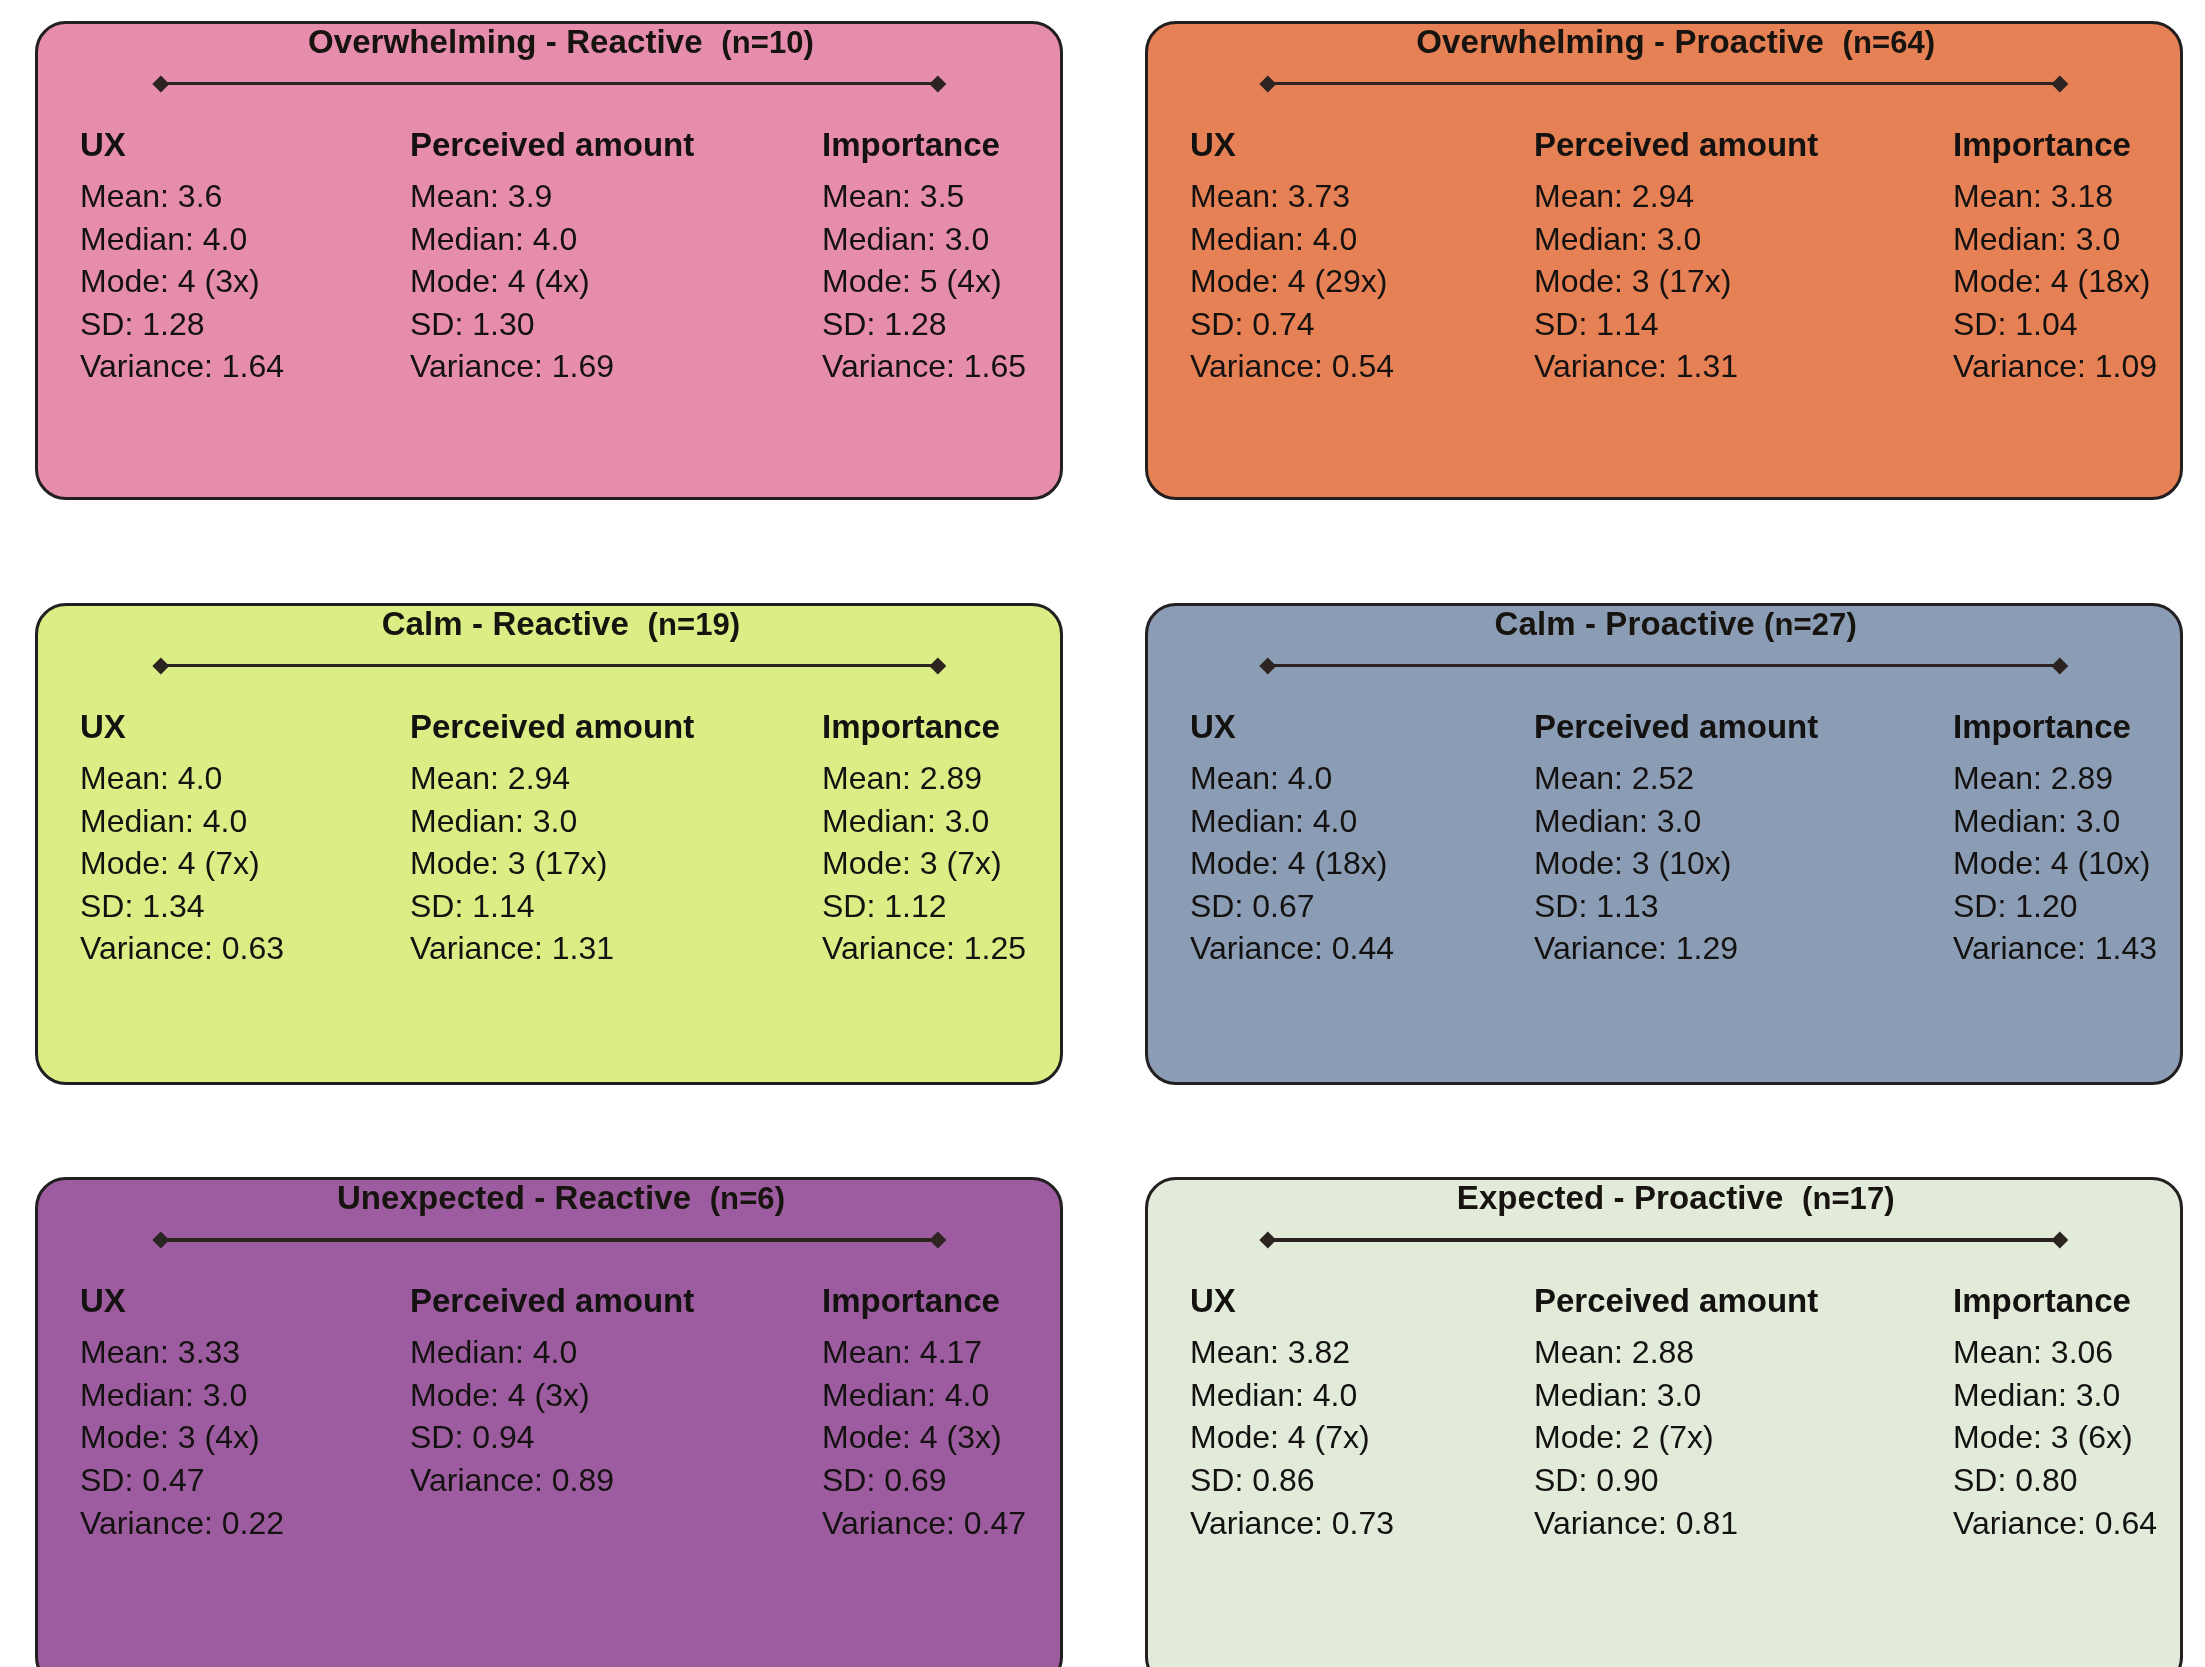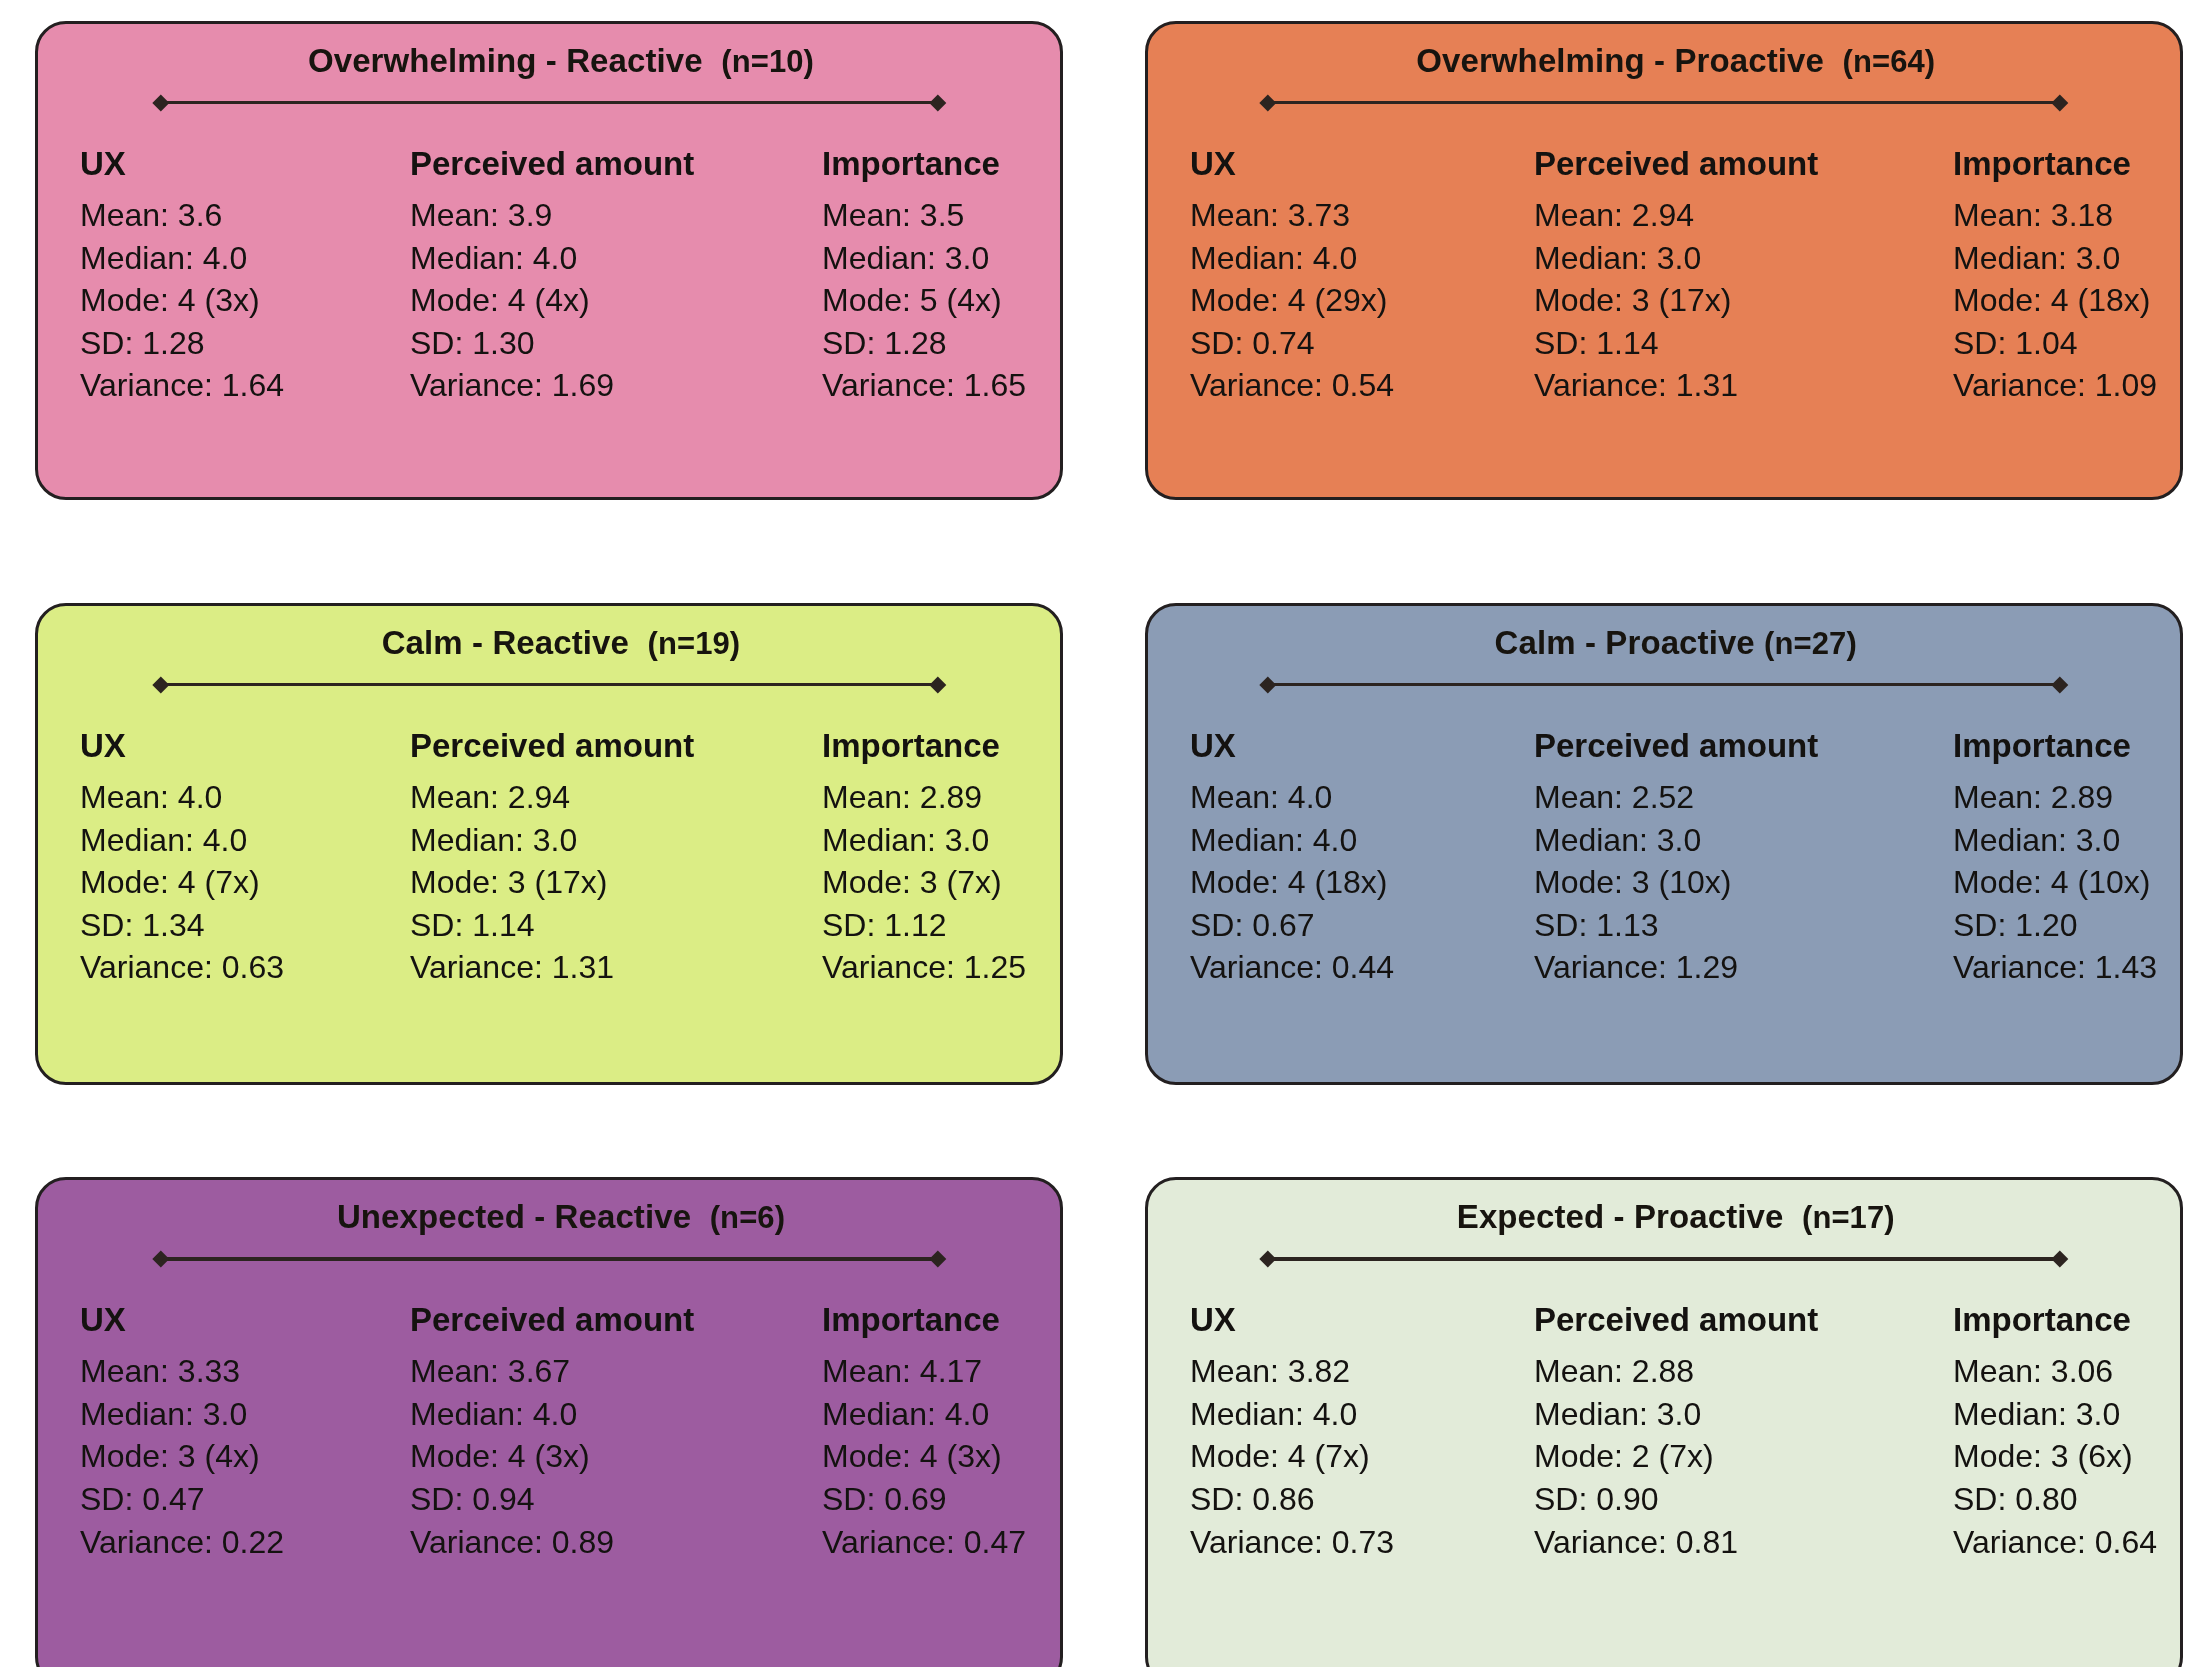--- a/index.html
+++ b/index.html
@@ -47,21 +47,20 @@
 
   .cell.row-1 .card { top: 21px; height: 479px; }
   .cell.row-2 .card { top: 31px; height: 482px; }
   .cell.row-3 .card { top: 20.4px; height: 511px; }
 
   .card-title {
     text-align: center;
     font-size: 33px;
     font-weight: bold;
     color: #17140f;
-    margin-top: 19px;
     line-height: 1.12;
     letter-spacing: 0.1px;
     white-space: nowrap;
     padding-left: 24px;
   }
   .card-title .n-label {
     font-weight: bold;
     font-size: 31px;
   }
 
@@ -278,21 +277,20 @@
           <div>
             <div class="col-head">UX</div>
             <div class="stat-line">Mean: 3.33</div>
             <div class="stat-line">Median: 3.0</div>
             <div class="stat-line">Mode: 3 (4x)</div>
             <div class="stat-line">SD: 0.47</div>
             <div class="stat-line">Variance: 0.22</div>
           </div>
           <div>
             <div class="col-head">Perceived amount</div>
-            <div class="stat-line">Mean: 3.67</div>
             <div class="stat-line">Median: 4.0</div>
             <div class="stat-line">Mode: 4 (3x)</div>
             <div class="stat-line">SD: 0.94</div>
             <div class="stat-line">Variance: 0.89</div>
           </div>
           <div>
             <div class="col-head">Importance</div>
             <div class="stat-line">Mean: 4.17</div>
             <div class="stat-line">Median: 4.0</div>
             <div class="stat-line">Mode: 4 (3x)</div>

